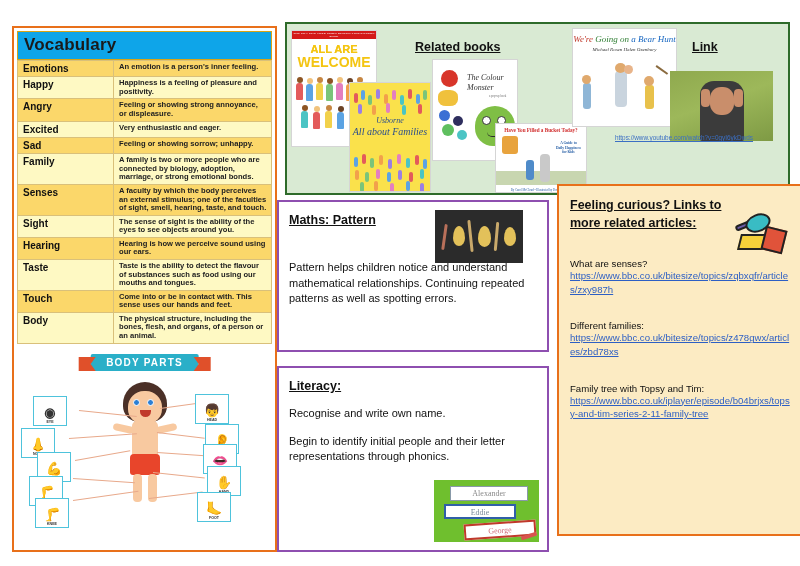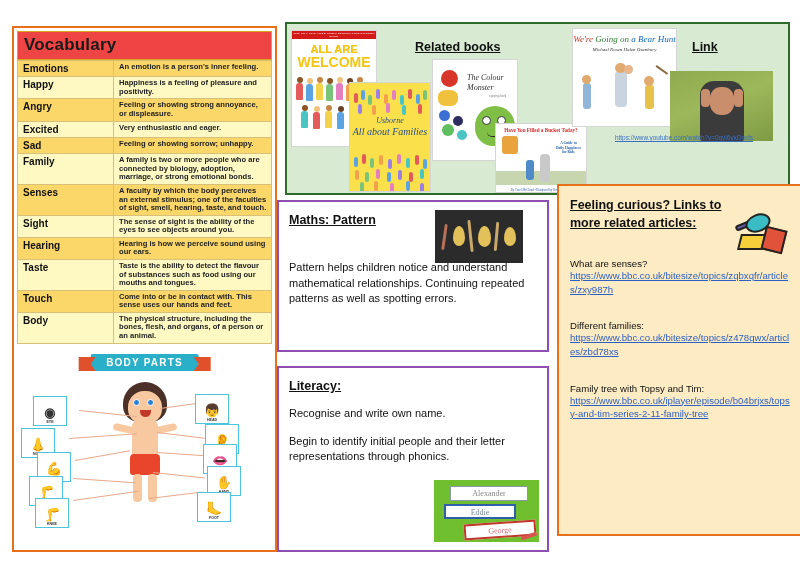--- a/index.html
+++ b/index.html
@@ -13,21 +13,21 @@
 
   
   .vocab-panel {
     position: absolute; left: 12px; top: 26px;
     width: 265px; height: 526px;
     border: 2px solid #E8701A;
     background: #fff;
     padding: 3px;
   }
   .vocab-title {
-    background: #ef4444;
+    background: #0ea5e9;
     color: #1a1a1a;
     font-size: 17px; font-weight: bold;
     padding: 3px 6px 4px 6px;
     border: 1px solid #D9A415;
     letter-spacing: .2px;
   }
   table.vocab { width: 100%; border-collapse: collapse; table-layout: fixed; }
   table.vocab td {
     border: 1px solid #D9C07A;
     vertical-align: top;

